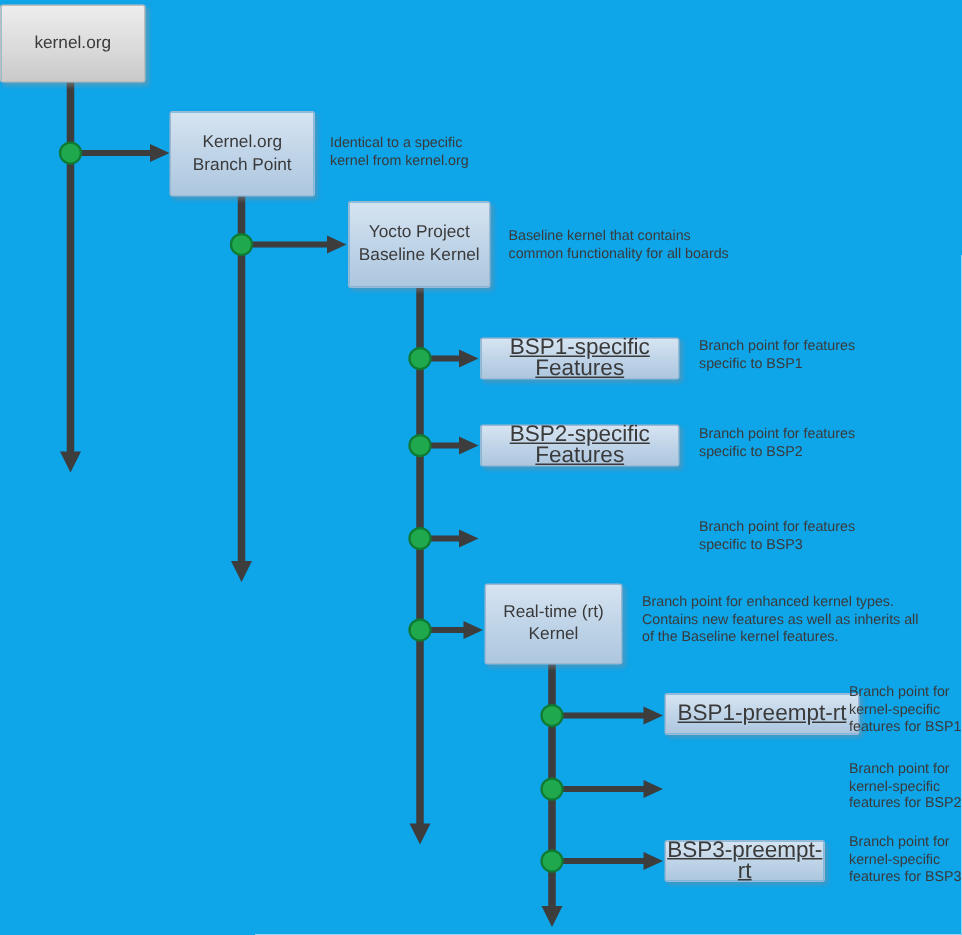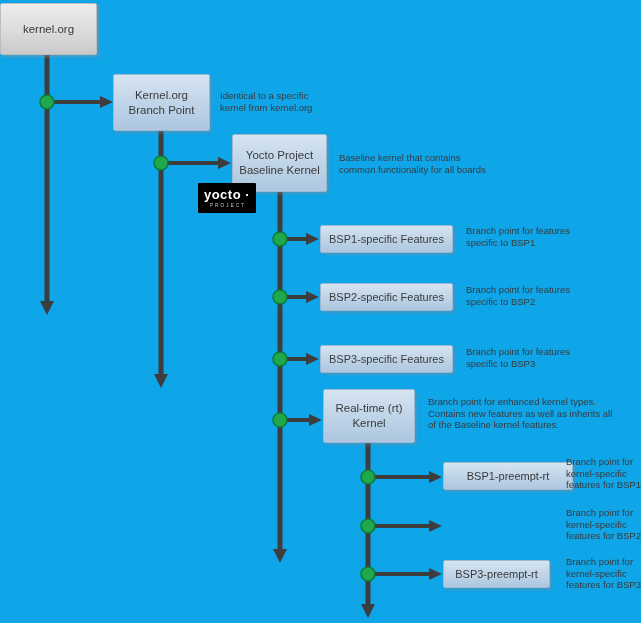--- a/index.html
+++ b/index.html
@@ -17,21 +17,21 @@
     background: linear-gradient(180deg, #d6e4f1 0%, #bed3e7 55%, #adc7df 100%);
     border: 1px solid #9db8d2;
     box-shadow: 2px 2px 3px rgba(130,140,150,0.45);
   }
   .gray {
     background: linear-gradient(180deg, #ededed 0%, #d9d9d9 60%, #c9c9c9 100%);
     border: 1px solid #bdbdbd;
     box-shadow: 2px 2px 3px rgba(150,150,150,0.5);
   }
   .f-lg .lbl { font-size: 11.5px; line-height: 15px; }
-  .f-md .lbl { font-size: 11px;   line-height: 14px; }
+  .f-md .lbl { font-size: 15px;   line-height: 14px; text-decoration: underline; }
 
   .ann {
     position: absolute;
     font-size: 9.5px; line-height: 11.5px; color: #3a3a3a;
     white-space: pre-line;
   }
 
   .ylogo {
     position: absolute; left: 198px; top: 183px; width: 58px; height: 30px;
     background: #000; color: #fff;
@@ -94,36 +94,29 @@
   <div class="box blue f-lg" style="left:113px; top:74px; width:97px; height:57px;">
     <span class="lbl">Kernel.org
 Branch Point</span>
   </div>
 
   <div class="box blue f-lg" style="left:232px; top:134px; width:95px; height:58px;">
     <span class="lbl">Yocto Project
 Baseline Kernel</span>
   </div>
 
-  <div class="ylogo">
-    <span class="ylogo-main">yocto ·</span>
-    <span class="ylogo-sub">PROJECT</span>
-  </div>
 
   <div class="box blue f-md" style="left:320px; top:225px; width:133px; height:28px;">
     <span class="lbl">BSP1-specific Features</span>
   </div>
 
   <div class="box blue f-md" style="left:320px; top:283px; width:133px; height:28px;">
     <span class="lbl">BSP2-specific Features</span>
   </div>
 
-  <div class="box blue f-md" style="left:320px; top:345px; width:133px; height:28px;">
-    <span class="lbl">BSP3-specific Features</span>
-  </div>
 
   <div class="box blue f-lg" style="left:323px; top:389px; width:92px; height:54px;">
     <span class="lbl">Real-time (rt)
 Kernel</span>
   </div>
 
   <div class="box blue f-md" style="left:443px; top:462px; width:130px; height:28px;">
     <span class="lbl">BSP1-preempt-rt</span>
   </div>
 

